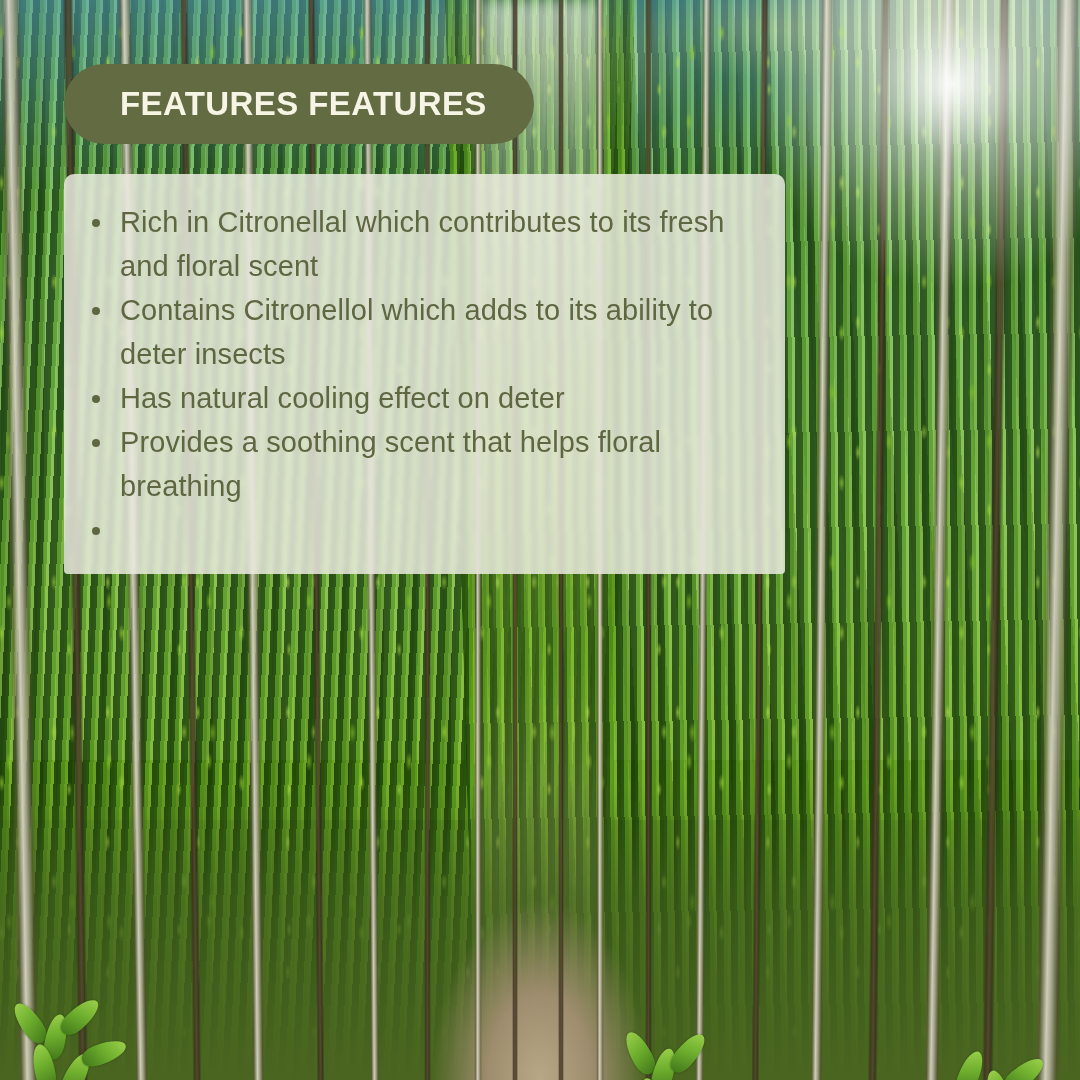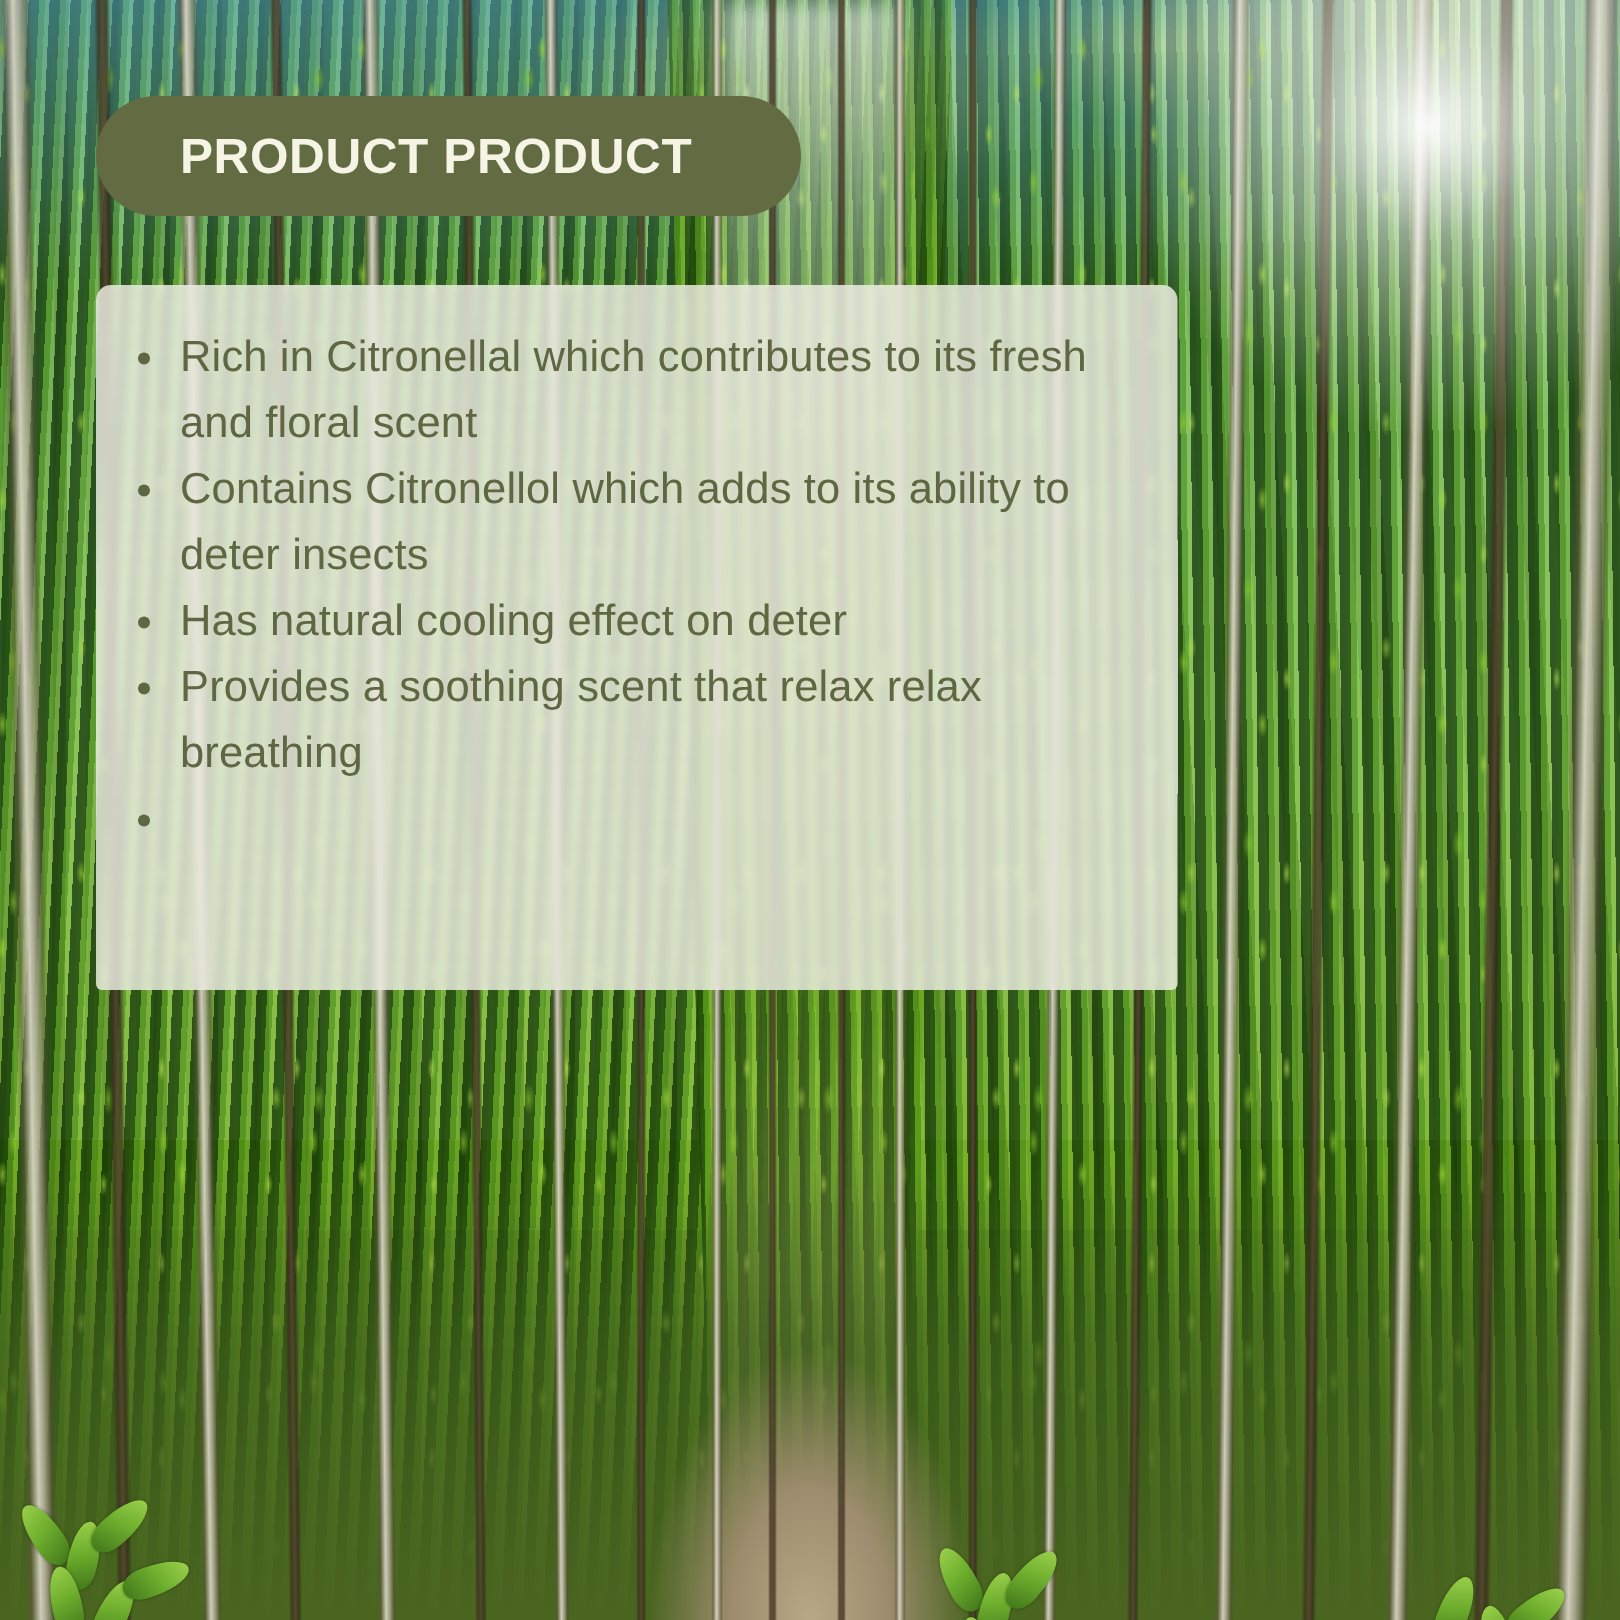--- a/index.html
+++ b/index.html
@@ -143,26 +143,25 @@
     color:#f6f4e4;
     font-family:"Liberation Sans Narrow","Liberation Sans", sans-serif;
     font-weight:bold;
     font-size:33px;
     letter-spacing:.4px;
     white-space:nowrap;
   }
 
   .features-panel {
     position:absolute; left:64px; top:174px;
-    width:721px; height:470px;
+    width:721px; height:400px;
     background:rgba(244,243,234,.80);
     border-radius:10px 10px 4px 4px;
     padding:26px 20px 0 22px;
     backdrop-filter:blur(2px);
-    margin-top:16px;
     -webkit-backdrop-filter:blur(2px);
   }
 
   ul.features-list { list-style:none; }
   ul.features-list li {
     position:relative;
     padding-left:34px;
     color:#5e6642;
     font-size:29px;
     line-height:44px;
@@ -238,40 +237,40 @@
     </div>
     <div class="leafclump" style="right:120px; bottom:30px;">
       <span style="left:0px;   top:0px;   transform:rotate(22deg);"></span>
       <span style="left:28px;  top:20px;  transform:rotate(-14deg);"></span>
       <span style="left:54px;  top:2px;   transform:rotate(52deg);"></span>
 
     </div>
   </div>
 
   <div class="title-pill">
-    <span class="title-text">PRODUCT PRODUCT</span>
+    <span class="title-text">FEATURES FEATURES</span>
   </div>
 
   <div class="features-panel">
     <ul class="features-list">
       <li>
         <span class="bullet-dot"></span>
         <span>Rich in Citronellal which contributes to its fresh and floral scent</span>
       </li>
       <li>
         <span class="bullet-dot"></span>
         <span>Contains Citronellol which adds to its ability to deter insects</span>
       </li>
       <li>
         <span class="bullet-dot"></span>
         <span>Has natural cooling effect on deter</span>
       </li>
       <li>
         <span class="bullet-dot"></span>
-        <span>Provides a soothing scent that relax relax breathing</span>
+        <span>Provides a soothing scent that helps floral breathing</span>
       </li>
       <li>
         <span class="bullet-dot"></span>
       </li>
     </ul>
   </div>
 
 </div>
 
 </body></html>

